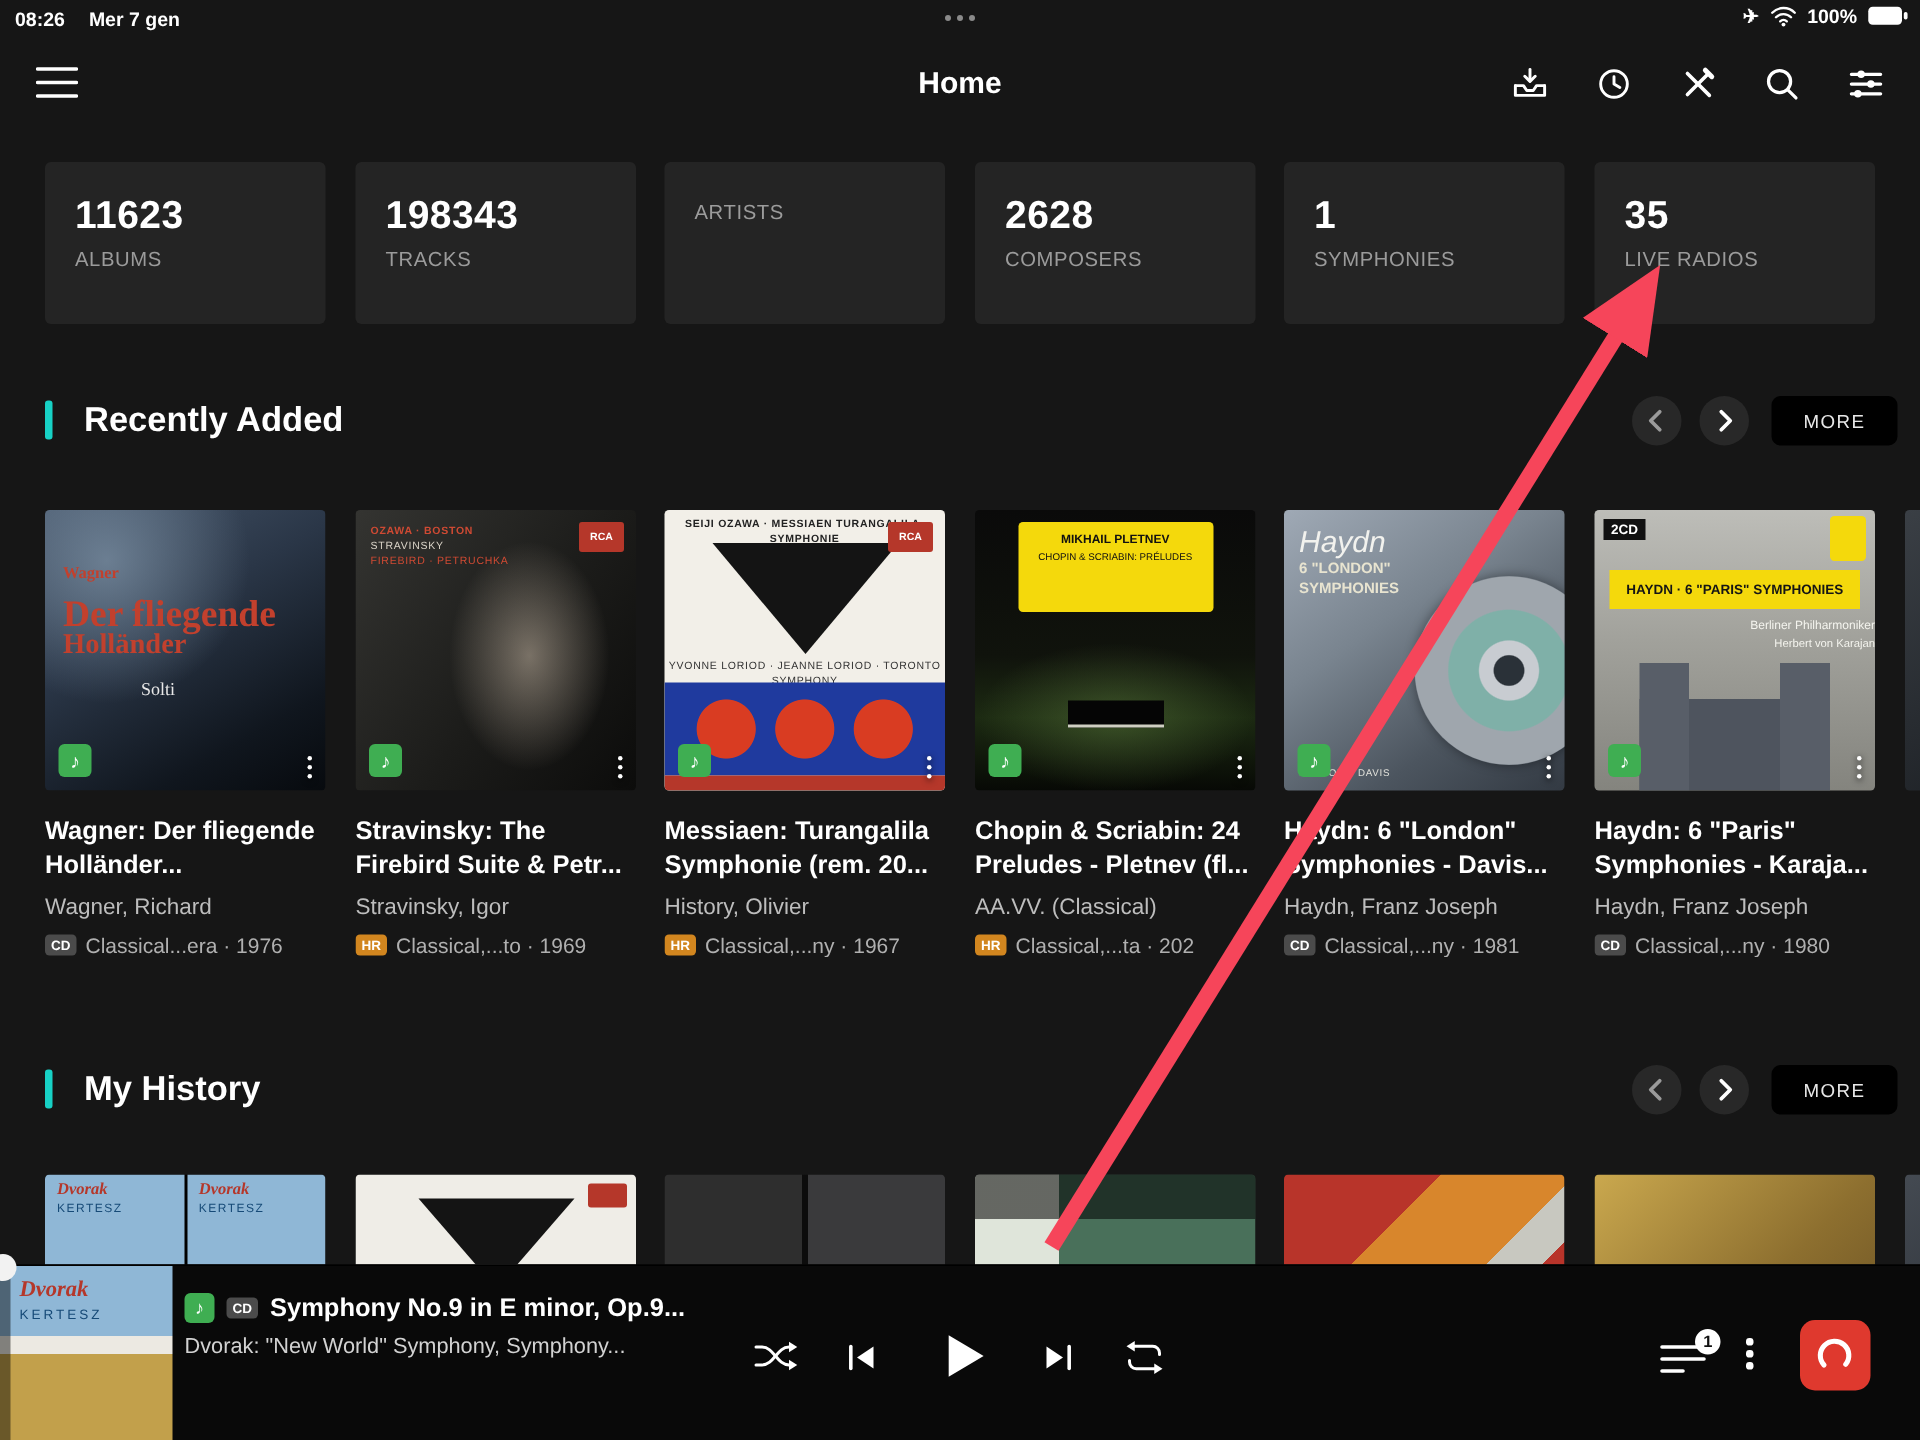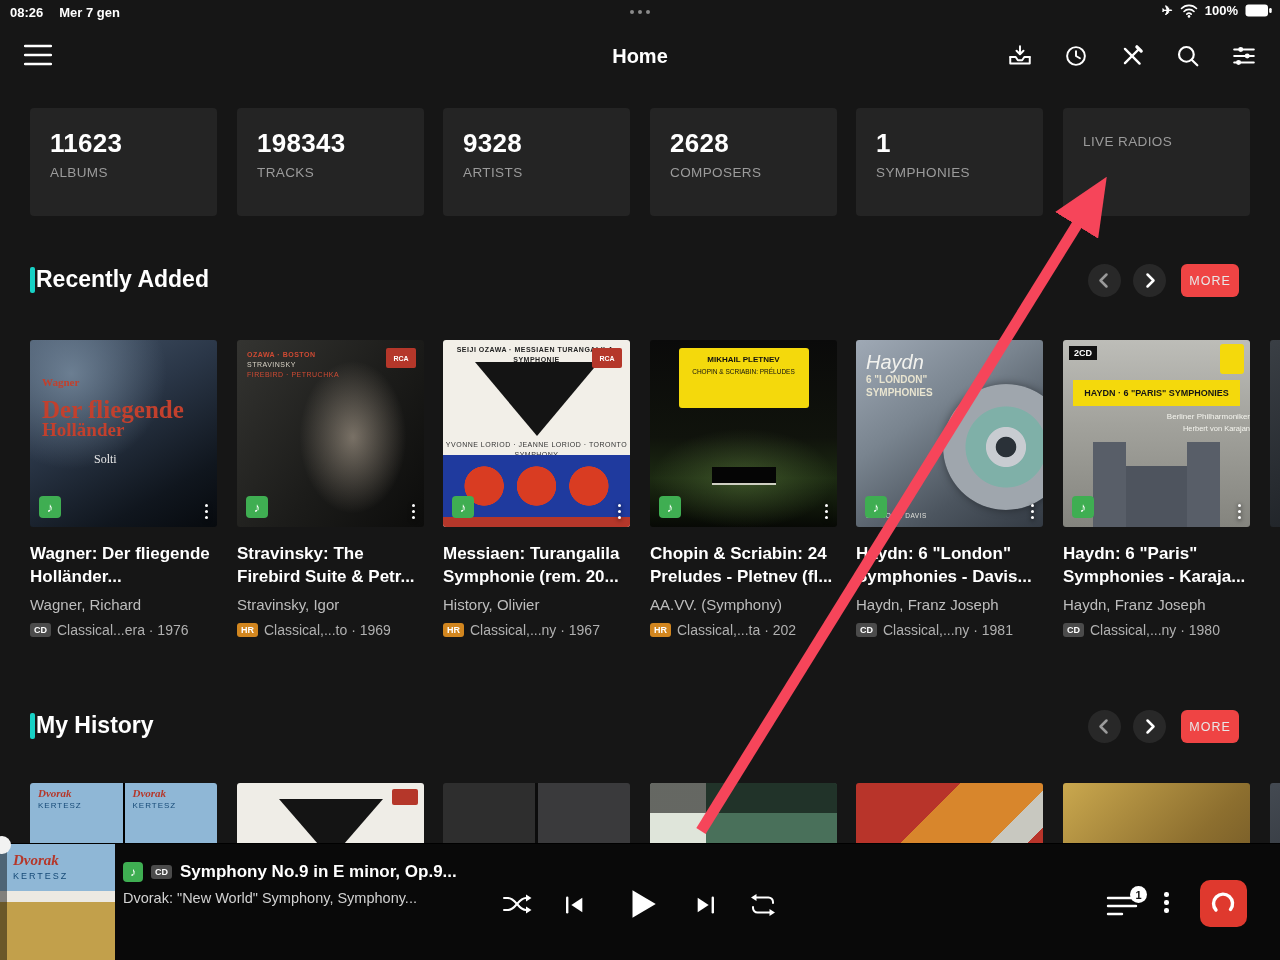--- a/index.html
+++ b/index.html
@@ -20,25 +20,25 @@
   .page-title{position:absolute;top:45px;left:0;right:0;text-align:center;font-size:20px;font-weight:700}
   .hicons{position:absolute;top:42px;right:22px;display:flex;gap:28px;align-items:center}
   .hbtn{width:28px;height:28px;display:flex;align-items:center;justify-content:center;cursor:pointer}
 
   
   .stat-card{position:absolute;top:108px;width:187px;height:108px;background:#242424;border-radius:4px;padding:20px 0 0 20px;cursor:pointer}
   .stat-value{font-size:26px;font-weight:700;letter-spacing:.3px}
   .stat-label{font-size:13.5px;color:#9b9b9b;margin-top:6px;letter-spacing:.4px}
 
   
-  .sec-head{position:absolute;left:30px;display:flex;align-items:flex-end;gap:1px}
+  .sec-head{position:absolute;left:30px;display:flex;align-items:flex-end;gap:21px}
   .sec-bar{width:5px;height:26px;border-radius:2px;background:var(--accent,#17d1c5)}
   .sec-title{font-size:23px;font-weight:700}
   .circle-btn{position:absolute;width:33px;height:33px;border-radius:50%;background:#282828;display:flex;align-items:center;justify-content:center;cursor:pointer}
-  .more-btn{position:absolute;width:58px;height:33px;border-radius:6px;background:#ef4444;display:flex;align-items:center;justify-content:center;
+  .more-btn{position:absolute;width:84px;height:33px;border-radius:6px;background:#000000;display:flex;align-items:center;justify-content:center;
             font-size:12.5px;letter-spacing:1px;color:#e8e8e8;cursor:pointer}
 
   
   .album{position:absolute;top:340px;width:187px;cursor:pointer}
   .art{position:relative;width:187px;height:187px;border-radius:3px;overflow:hidden;background:#222}
   .corner-badge{position:absolute;left:9px;bottom:9px;width:22px;height:22px;border-radius:4px;background:var(--badge-green,#3fae52);
                 display:flex;align-items:center;justify-content:center;font-size:13px;color:#fff;z-index:3}
   .art-kebab{position:absolute;right:7px;bottom:6px;z-index:3;padding:2px;cursor:pointer;filter:drop-shadow(0 1px 2px rgba(0,0,0,.9))}
   .art-kebab i{display:block;width:3.5px;height:3.5px;border-radius:50%;background:#fff;box-shadow:0 6px 0 #fff,0 12px 0 #fff;margin-bottom:12px}
   .album-title{margin-top:15px;font-size:17px;font-weight:600;line-height:23px;height:46px;overflow:hidden}
@@ -221,32 +221,32 @@
 
 <div class="stat-card" style="left:30px">
   <div class="stat-value">11623</div>
   <div class="stat-label">ALBUMS</div>
 </div>
 <div class="stat-card" style="left:237px">
   <div class="stat-value">198343</div>
   <div class="stat-label">TRACKS</div>
 </div>
 <div class="stat-card" style="left:443px">
-  <div class="stat-value">9328</div>
   <div class="stat-label">ARTISTS</div>
 </div>
 <div class="stat-card" style="left:650px">
   <div class="stat-value">2628</div>
   <div class="stat-label">COMPOSERS</div>
 </div>
 <div class="stat-card" style="left:856px">
   <div class="stat-value">1</div>
   <div class="stat-label">SYMPHONIES</div>
 </div>
 <div class="stat-card" style="left:1063px">
+  <div class="stat-value">35</div>
   <div class="stat-label">LIVE RADIOS</div>
 </div>
 
 <div class="sec-head" style="top:266px">
   <div class="sec-bar"></div>
   <div class="sec-title">Recently Added</div>
 </div>
 <div class="circle-btn" style="left:1088px;top:264px">
   <svg class="icon" width="33" height="33" viewBox="0 0 33 33" style="stroke:#9a9a9a;stroke-width:2.5">
       <path d="M18.5 10.5 12.5 16.5l6 6"></path>
@@ -324,21 +324,21 @@
       <div class="chop-t1">MIKHAIL PLETNEV</div>
       <div class="chop-t2">CHOPIN &amp; SCRIABIN: PRÉLUDES</div>
     </div>
     <div class="chop-piano"></div>
     <div class="corner-badge">♪</div>
     <div class="art-kebab">
         <i></i>
       </div>
   </div>
   <div class="album-title">Chopin &amp; Scriabin: 24 Preludes - Pletnev (fl...</div>
-  <div class="album-artist">AA.VV. (Symphony)</div>
+  <div class="album-artist">AA.VV. (Classical)</div>
   <div class="album-meta">
       <span class="mbadge hr">HR</span>
     <span>Classical,...ta · 202</span>
     </div>
 </div>
 
 <div class="album" style="left:856px">
   <div class="art art-hl">
     <div class="hl-t1">Haydn</div>
     <div class="hl-t2">6 "LONDON"</div>

